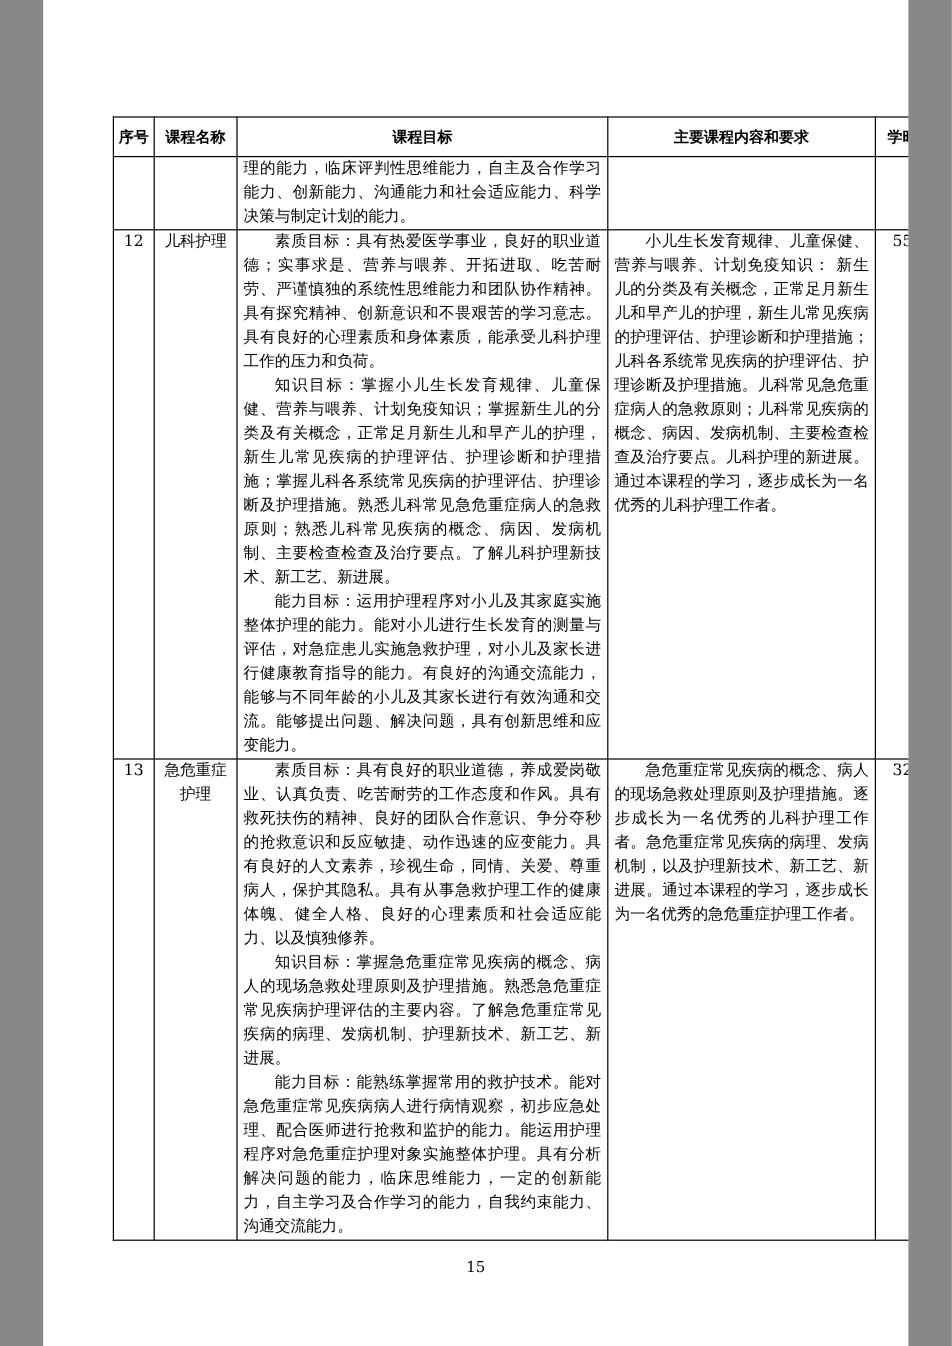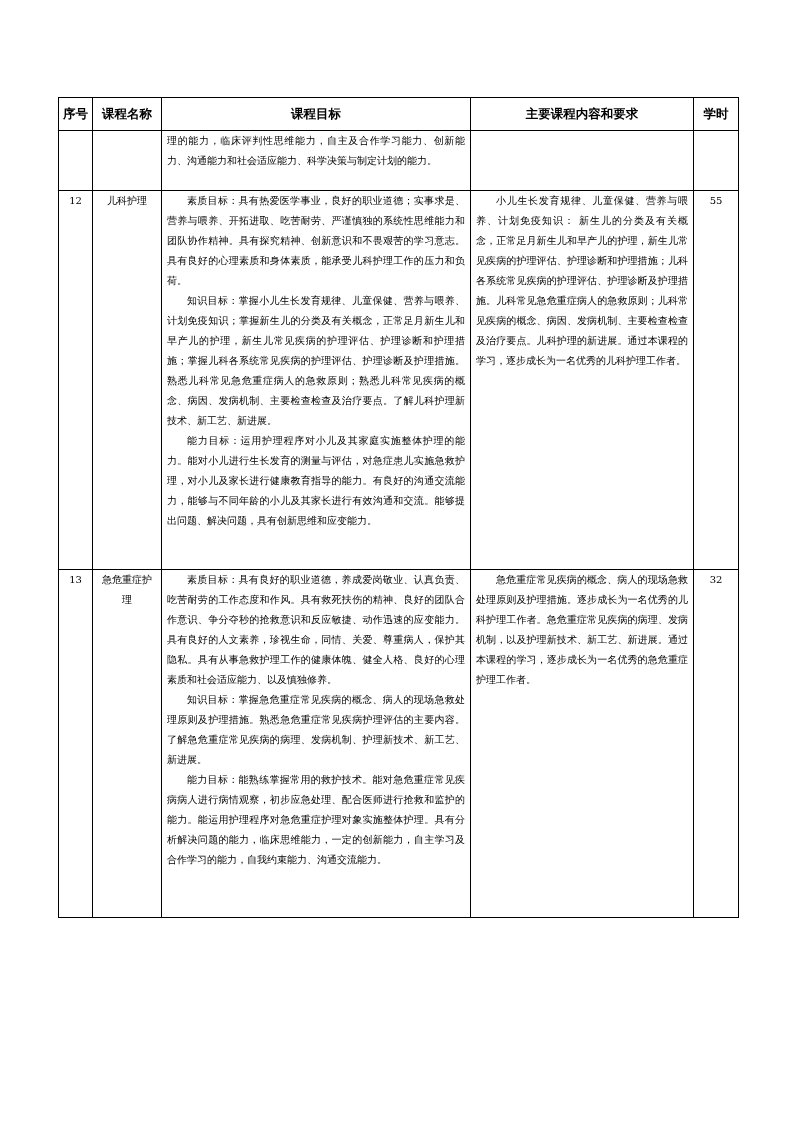--- a/index.html
+++ b/index.html
@@ -1,37 +1,37 @@
 <!DOCTYPE html>
 <html><head>
 <meta charset="utf-8">
 <style>
   html, body { margin: 0; padding: 0; background: #888; }
   .page {
     position: relative;
-    width: 793px;
+    width: 721px;
     height: 1122px;
     margin: 0 auto;
     background: #ffffff;
     font-family: "DejaVu Serif", "Liberation Serif", serif;
     color: #000000;
     overflow: hidden;
   }
   table.curriculum {
     position: absolute;
     left: 58px;
     top: 97px;
     width: 680px;
     border-collapse: collapse;
     table-layout: fixed;
   }
   table.curriculum th,
   table.curriculum td {
     border: 1px solid #000;
-    font-size: 10px;
+    font-size: 13px;
     line-height: 20px;
     vertical-align: top;
     padding: 0 5px;
     overflow: hidden;
     word-break: break-all;
   }
   table.curriculum th {
     font-weight: bold;
     font-size: 12.5px;
     text-align: center;
@@ -125,14 +125,15 @@
           <p><b class="obj-label">能力目标：</b><span>能熟练掌握常用的救护技术。能对急危重症常见疾病病人进行病情观察，初步应急处理、配合医师进行抢救和监护的能力。能运用护理程序对急危重症护理对象实施整体护理。具有分析解决问题的能力，临床思维能力，一定的创新能力，自主学习及合作学习的能力，自我约束能力、沟通交流能力。</span></p>
         </td>
         <td class="cell-content">
           <p>急危重症常见疾病的概念、病人的现场急救处理原则及护理措施。逐步成长为一名优秀的儿科护理工作者。急危重症常见疾病的病理、发病机制，以及护理新技术、新工艺、新进展。通过本课程的学习，逐步成长为一名优秀的急危重症护理工作者。</p>
         </td>
         <td class="cell-center">32</td>
       </tr>
     </tbody>
   </table>
 
+  <div class="page-number">15</div>
 
 </div>
 
 </body></html>

